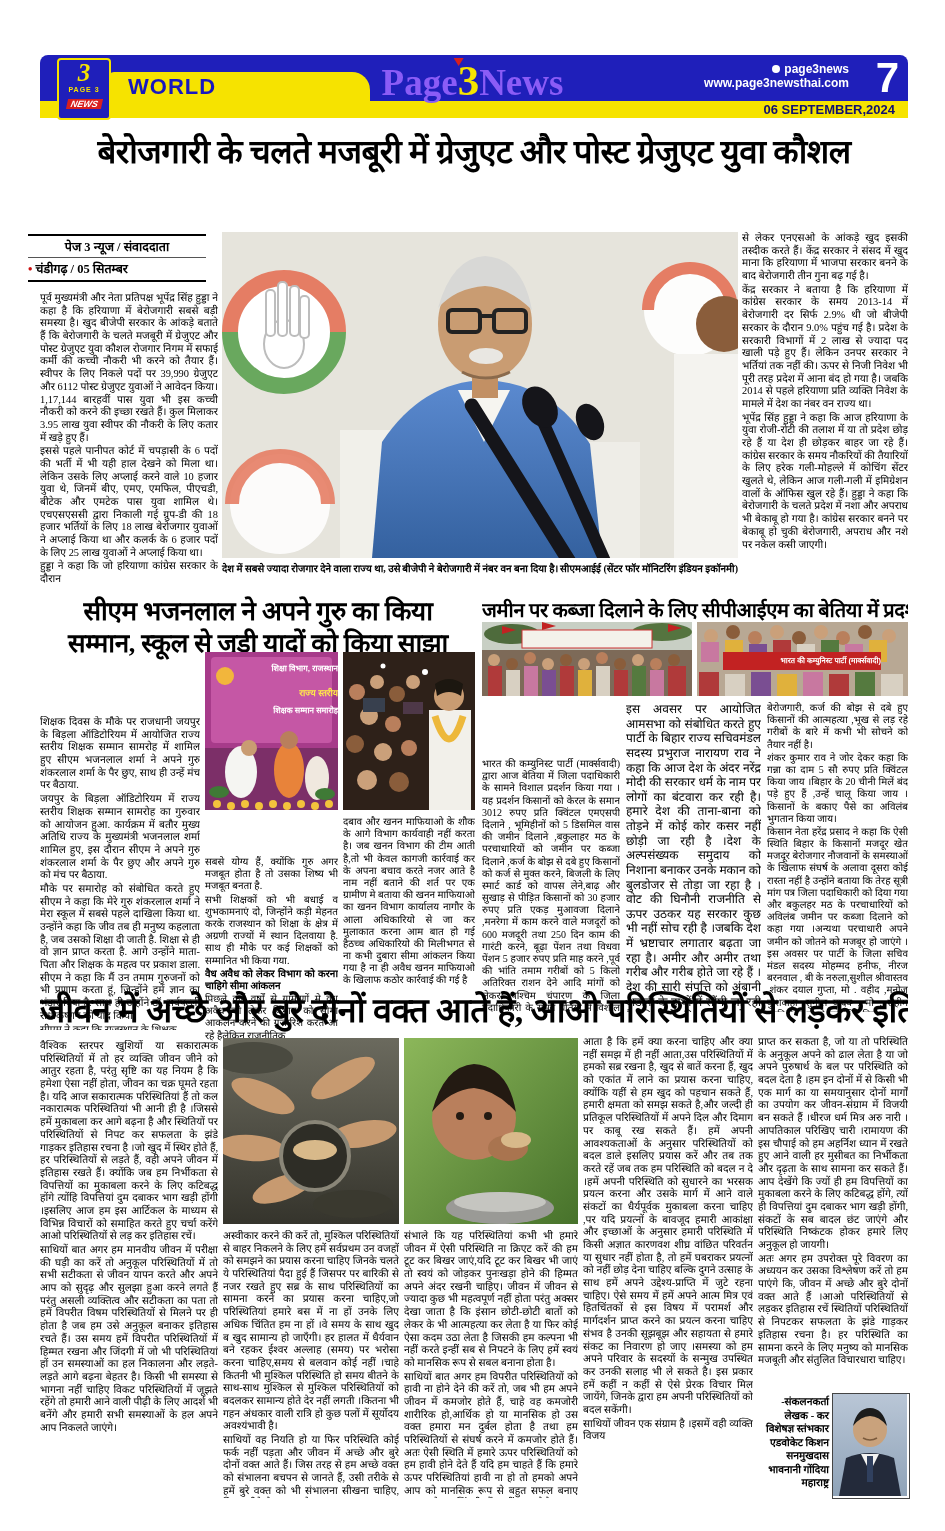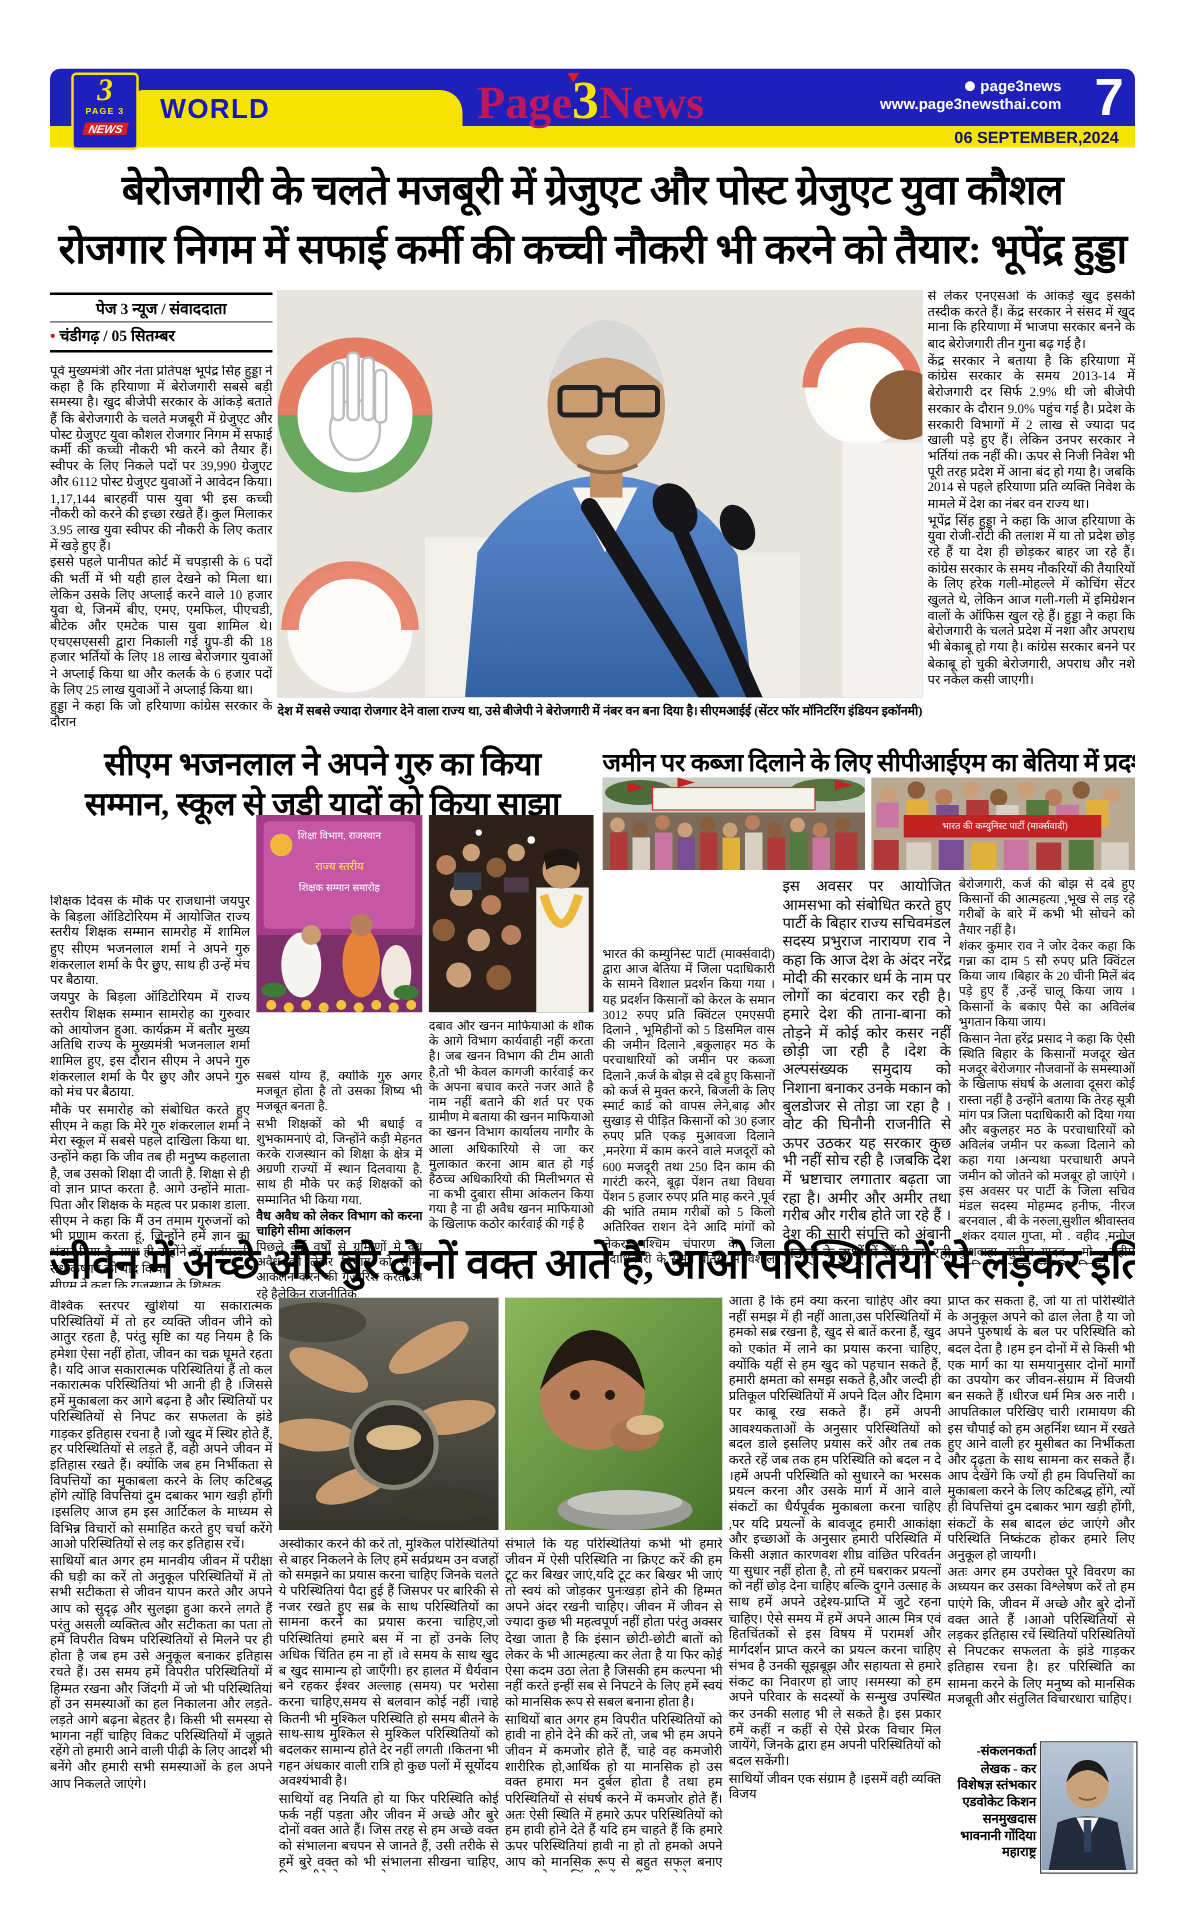--- a/index.html
+++ b/index.html
@@ -11,21 +11,21 @@
   .world-tab{position:absolute;left:108px;top:72px;width:262px;height:29px;background:#f6e300;border-radius:6px 18px 0 0;}
   .world-txt{position:absolute;left:128px;top:74px;font-family:"Liberation Sans",sans-serif;
              font-size:22px;font-weight:800;color:#1717c0;letter-spacing:1px;}
   .logo-box{position:absolute;left:57px;top:58px;width:50px;height:58px;background:#1f1fba;
             border:2px solid #f6e300;border-radius:4px;text-align:center;z-index:5;}
   .logo-3{font-size:25px;font-weight:bold;color:#f6e300;line-height:26px;font-style:italic;}
   .logo-page{font-size:7px;font-weight:bold;color:#f6e300;letter-spacing:1px;font-family:"Liberation Sans",sans-serif;}
   .logo-news{display:inline-block;margin-top:1px;background:#d81f1f;color:#fff;font-style:italic;
              font-weight:bold;font-size:9px;padding:0 4px;transform:skewX(-12deg);font-family:"Liberation Sans",sans-serif;}
   .mast{position:absolute;left:0;right:0;top:56px;text-align:center;z-index:3;}
-  .mast .w{color:#be185d;font-size:37px;font-weight:bold;font-family:"Liberation Serif",serif;}
+  .mast .w{color:#8b5cf6;font-size:37px;font-weight:bold;font-family:"Liberation Serif",serif;}
   .mast .y{color:#f6e300;font-size:43px;font-weight:bold;position:relative;}
   .mast .flag{position:absolute;display:inline-block;width:10px;height:8px;background:#d81f1f;
               margin-left:-4px;margin-top:2px;clip-path:polygon(0 0,100% 0,50% 100%);}
   .hdr-right{position:absolute;right:96px;top:62px;text-align:right;color:#fff;
              font-family:"Liberation Sans",sans-serif;font-weight:bold;z-index:4;}
   .hdr-right .soc{font-size:12px;}
   .hdr-right .web{font-size:12px;}
   .dot{display:inline-block;width:8px;height:8px;border-radius:50%;background:#fff;margin-right:4px;}
   .pageno{position:absolute;right:46px;top:54px;color:#fff;font-size:42px;font-weight:bold;
           font-family:"Liberation Sans",sans-serif;z-index:4;}
@@ -41,21 +41,21 @@
   .byline-city{font-size:12.5px;font-weight:bold;padding-top:2px;}
   .bullet{color:#cc1111;}
   
   .col{position:absolute;overflow:hidden;text-align:justify;font-size:10.4px;line-height:1.22;}
   .col p{margin:0 0 1px 0;}
   .subhead{font-weight:bold;}
   
   .ph{position:absolute;overflow:hidden;background:#ccc;}
   .cap{position:absolute;left:222px;top:561px;width:516px;display:flex;justify-content:space-between;
        font-size:10px;font-weight:bold;}
-  .ph-text{position:absolute;color:#fff;text-align:center;font-weight:normal;
+  .ph-text{position:absolute;color:#fff;text-align:right;font-weight:bold;
            font-family:"Liberation Sans",sans-serif;}
   .author-blk{position:absolute;left:757px;top:1395px;width:72px;font-size:10.4px;font-weight:bold;text-align:right;line-height:1.3;}
   .author-ph{position:absolute;left:832px;top:1393px;width:76px;height:104px;border:1px solid #444;}
 </style>
 </head>
 <body>
 
 <div class="page">
 
   <div class="hdr-blue"></div>
@@ -74,23 +74,22 @@
   </div>
 
   <div class="hdr-right">
     <div class="soc"><span class="dot"></span><span>page3news</span></div>
     <div class="web">www.page3newsthai.com</div>
   </div>
   <div class="pageno">7</div>
   <div class="hdr-date">06 SEPTEMBER,2024</div>
 
   <div class="lead-h" style="top:128px;font-size:33px;text-align:center;">बेरोजगारी के चलते मजबूरी में ग्रेजुएट और पोस्ट ग्रेजुएट युवा कौशल</div>
-  <div class="lead-h" style="top:175px;font-size:33px;">रोजगार निगम में सफाई कर्मी की कच्ची नौकरी भी करने को तैयार: भूपेंद्र हुड्डा</div>
-
-  <div class="byline-box" style="left:40px;top:234px;width:178px;">
+
+  <div class="byline-box" style="left:28px;top:234px;width:178px;">
     <div class="byline-name">पेज 3 न्यूज / संवाददाता</div>
     <div class="byline-city"><span class="bullet">•</span> <span>चंडीगढ़ / 05 सितम्बर</span></div>
   </div>
 
   <div class="col" style="left:40px;top:292px;width:178px;height:296px;">
     <p>पूर्व मुख्यमंत्री और नेता प्रतिपक्ष भूपेंद्र सिंह हुड्डा ने कहा है कि हरियाणा में बेरोजगारी सबसे बड़ी समस्या है। खुद बीजेपी सरकार के आंकड़े बताते हैं कि बेरोजगारी के चलते मजबूरी में ग्रेजुएट और पोस्ट ग्रेजुएट युवा कौशल रोजगार निगम में सफाई कर्मी की कच्ची नौकरी भी करने को तैयार हैं। स्वीपर के लिए निकले पदों पर 39,990 ग्रेजुएट और 6112 पोस्ट ग्रेजुएट युवाओं ने आवेदन किया। 1,17,144 बारहवीं पास युवा भी इस कच्ची नौकरी को करने की इच्छा रखते हैं। कुल मिलाकर 3.95 लाख युवा स्वीपर की नौकरी के लिए कतार में खड़े हुए हैं।</p>
     <p>इससे पहले पानीपत कोर्ट में चपड़ासी के 6 पदों की भर्ती में भी यही हाल देखने को मिला था। लेकिन उसके लिए अप्लाई करने वाले 10 हजार युवा थे, जिनमें बीए, एमए, एमफिल, पीएचडी, बीटेक और एमटेक पास युवा शामिल थे। एचएसएससी द्वारा निकाली गई ग्रुप-डी की 18 हजार भर्तियों के लिए 18 लाख बेरोजगार युवाओं ने अप्लाई किया था और कलर्क के 6 हजार पदों के लिए 25 लाख युवाओं ने अप्लाई किया था।</p>
     <p>हुड्डा ने कहा कि जो हरियाणा कांग्रेस सरकार के दौरान</p>
   </div>
 

